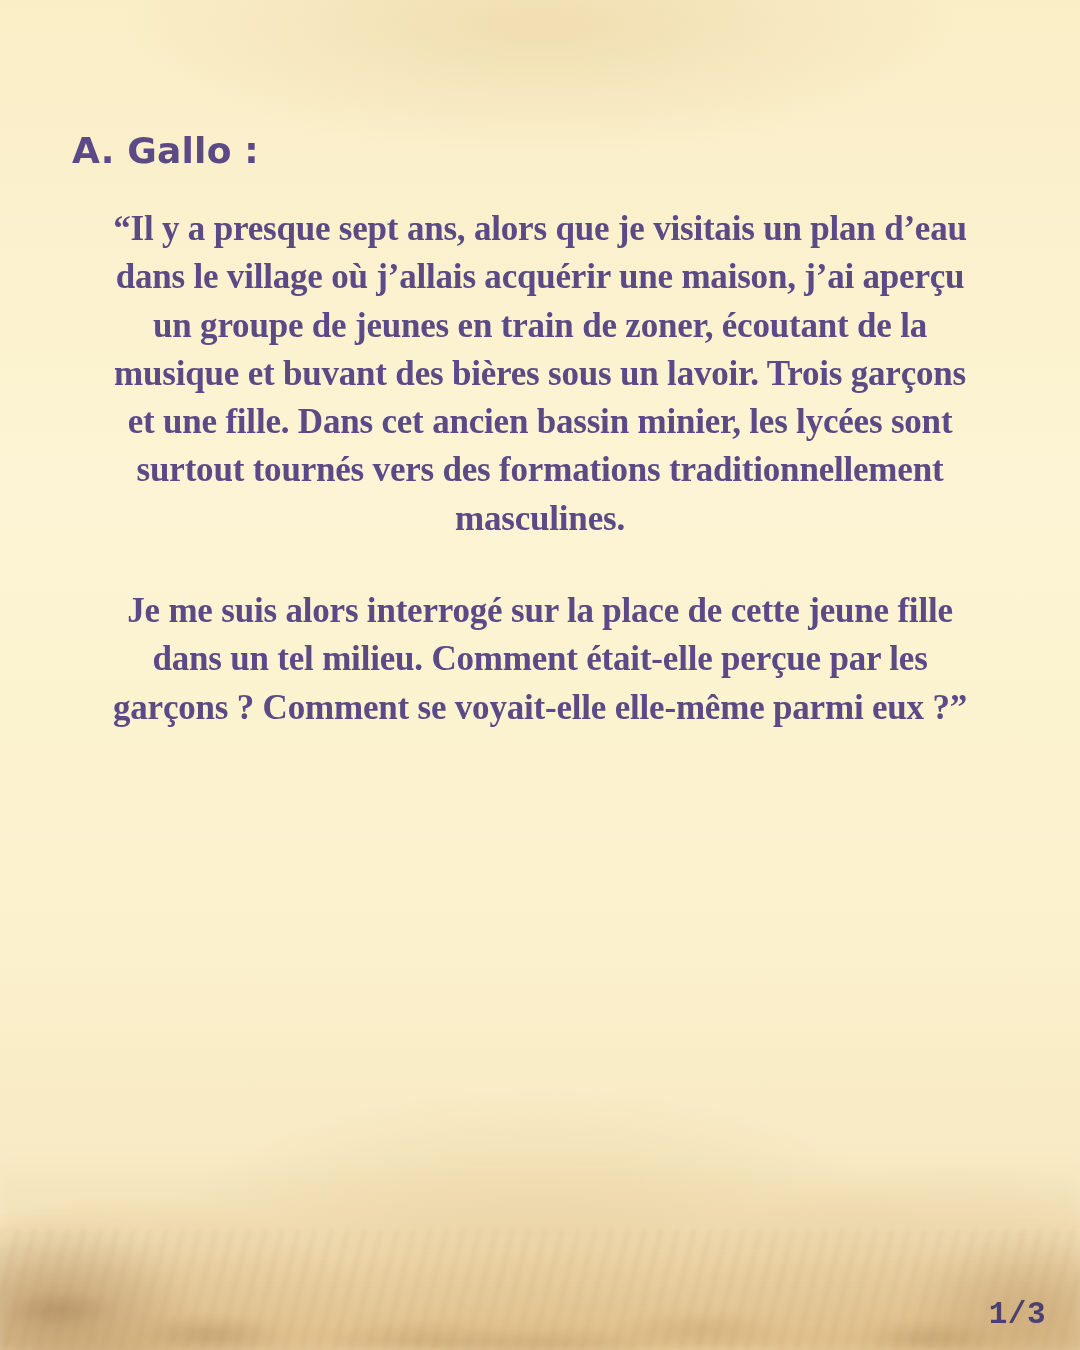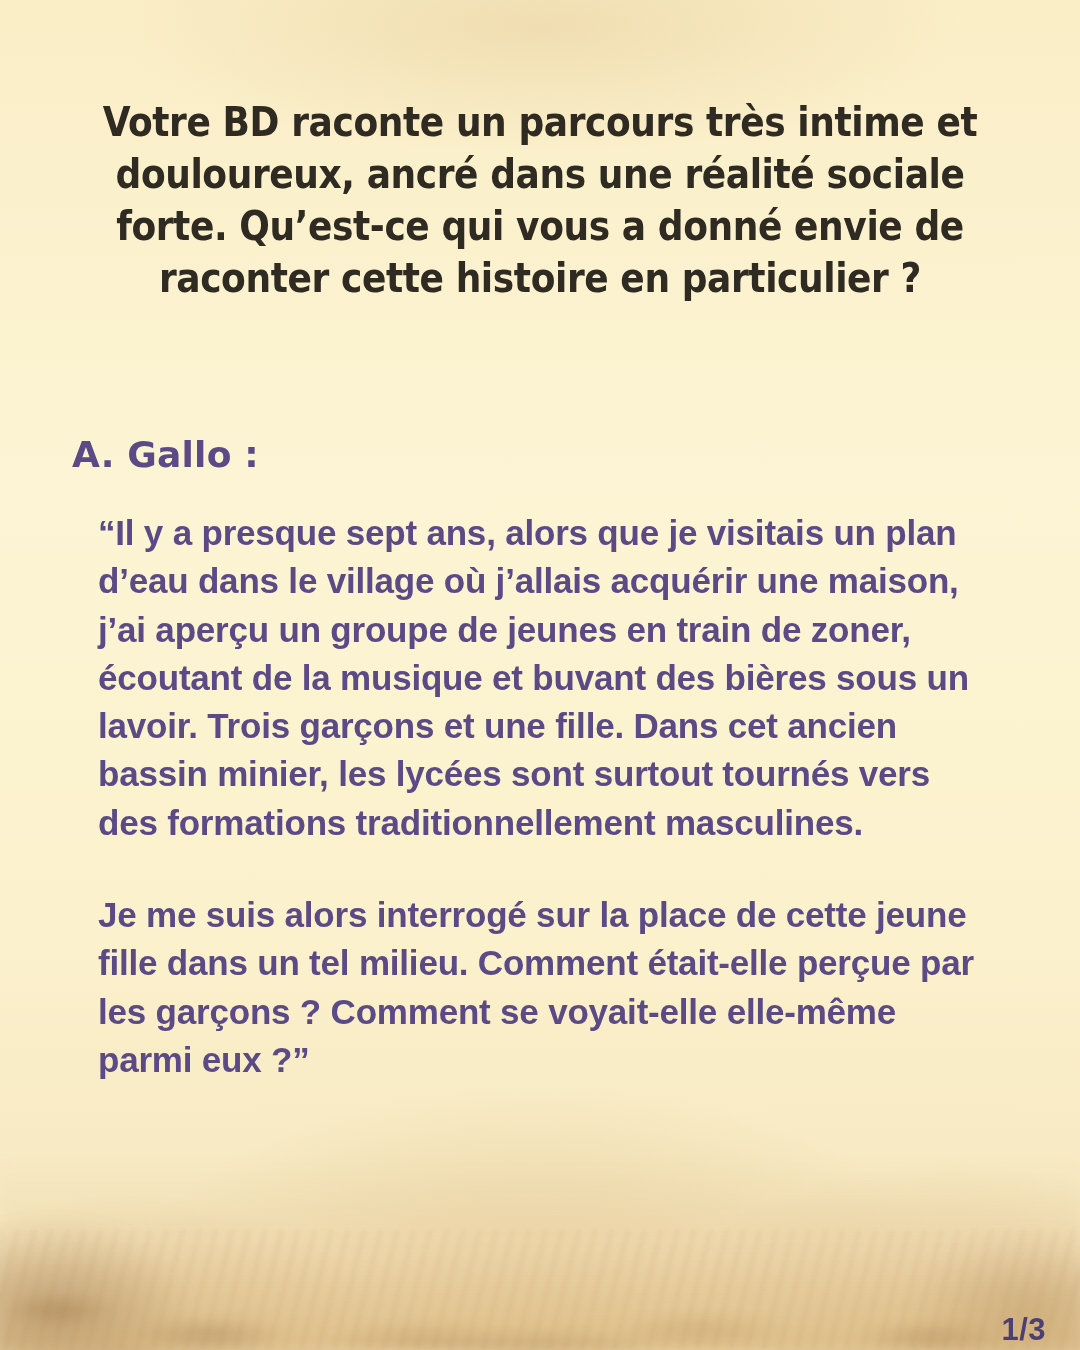--- a/index.html
+++ b/index.html
@@ -107,59 +107,59 @@
     text-align: left;
     color: #5b4a86;
     font-family: "DejaVu Sans", sans-serif;
     font-weight: bold;
     font-size: 36px;
     letter-spacing: 0.2px;
   }
 
   .quote-block {
     padding: 22px 62px 0 62px;
+    text-align: center;
     color: #5b4a86;
-    font-family: Liberation Sans, sans-serif;
+    font-family: Liberation Serif, serif;
     font-weight: bold;
     font-size: 35px;
     line-height: 1.38;
     letter-spacing: -0.2px;
   }
   .quote-para {
     margin: 0;
   }
   .quote-para + .quote-para {
     margin-top: 44px;
   }
 
   .page-indicator {
     position: absolute;
     right: 34px;
-    bottom: 2px;
+    bottom: 18px;
     z-index: 3;
     color: #4c3f73;
-    font-family: Liberation Sans, sans-serif;
+    font-family: Liberation Mono, monospace;
     font-weight: bold;
     font-size: 31px;
     letter-spacing: 0.5px;
   }
 </style>
 </head>
 <body>
 
 <div class="slide">
 
   <div class="bottom-texture"></div>
   <div class="bottom-streaks"></div>
   <div class="left-blob"></div>
   <div class="right-blob"></div>
 
   <div class="content">
 
-    <h1 class="question"><span>Votre </span><span class="bold-word">BD</span><span> raconte un parcours très intime et douloureux, ancré dans une réalité sociale forte. Qu’est-ce qui vous a donné envie de raconter cette histoire en particulier ?</span></h1>
 
     <p class="speaker">A. Gallo :</p>
 
     <div class="quote-block">
       <p class="quote-para">“Il y a presque sept ans, alors que je visitais un plan d’eau dans le village où j’allais acquérir une maison, j’ai aperçu un groupe de jeunes en train de zoner, écoutant de la musique et buvant des bières sous un lavoir. Trois garçons et une fille. Dans cet ancien bassin minier, les lycées sont surtout tournés vers des formations traditionnellement masculines.</p>
       <p class="quote-para">Je me suis alors interrogé sur la place de cette jeune fille dans un tel milieu. Comment était-elle perçue par les garçons ? Comment se voyait-elle elle-même parmi eux ?”</p>
     </div>
 
   </div>
 

